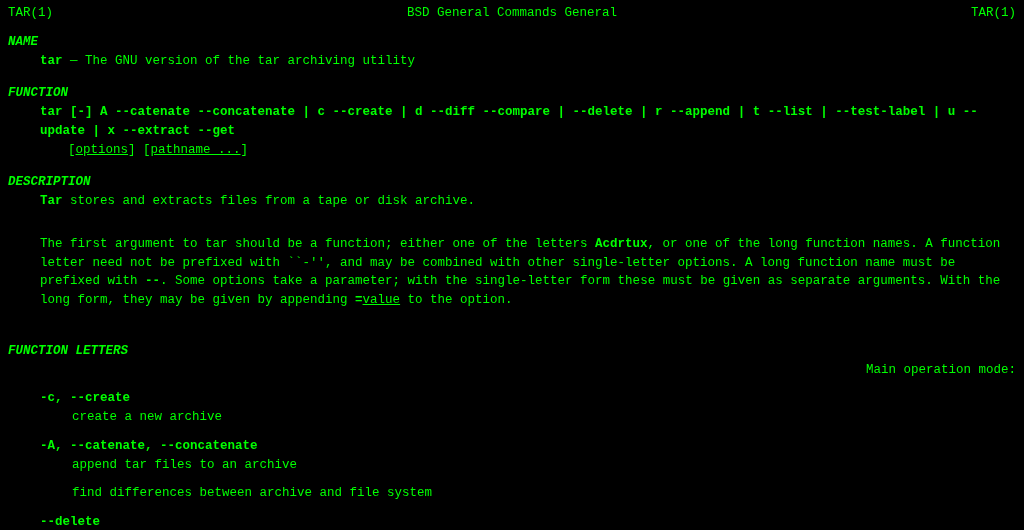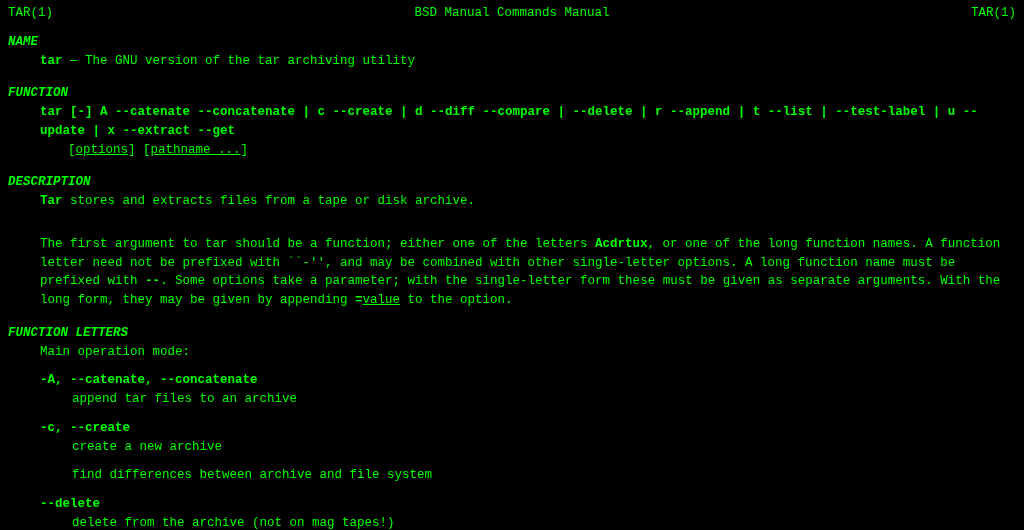--- a/index.html
+++ b/index.html
@@ -18,38 +18,38 @@
     display: flex;
     justify-content: space-between;
     font-weight: normal;
     margin-bottom: 10px;
   }
   .section-title {
     font-weight: bold;
     margin-top: 10px;
     font-style: italic;
   }
-  .indent1 { padding-left: 32px; }
+  .indent1 { padding-left: 32px; text-align: right; }
   .bold { font-weight: bold; }
   .underline { text-decoration: underline; }
   .name-line { padding-left: 32px; }
   .name-line .cmd { font-weight: bold; }
   .syn-line { padding-left: 32px; }
   .syn-second { padding-left: 60px; }
   .opt-row { margin-top: 4px; }
   .opt-flags { font-weight: bold; padding-left: 32px; }
   .opt-desc { padding-left: 64px; }
   .para { padding-left: 32px; margin-top: 4px; }
 </style>
 </head>
 <body>
 
 <div class="headerline">
   <span>TAR(1)</span>
-  <span>BSD Manual Commands Manual</span>
+  <span>BSD General Commands General</span>
   <span>TAR(1)</span>
 </div>
 
 <div class="section-title">NAME</div>
 <div class="name-line">
   <span class="cmd">tar</span><span> — </span><span>The GNU version of the tar archiving utility</span>
 </div>
 
 <div class="section-title" style="margin-top:14px">FUNCTION</div>
 <div class="syn-line">
@@ -60,31 +60,31 @@
 </div>
 
 <div class="section-title" style="margin-top:14px">DESCRIPTION</div>
 <div class="para" style="margin-top:0">
   <span class="bold">Tar</span><span> stores and extracts files from a tape or disk archive.</span>
 </div>
 <div class="para" style="margin-top:24px">
   <span>The first argument to tar should be a function; either one of the letters </span><span class="bold">Acdrtux</span><span>, or one of the long function names.  A function letter need not be prefixed with ``-'', and may be combined with other single-letter options.  A long function name must be prefixed with </span><span class="bold">--</span><span>.  Some options take a parameter; with the single-letter form these must be given as separate arguments.  With the long form, they may be given by appending </span><span class="bold">=</span><span class="underline">value</span><span> to the option.</span>
 </div>
 
-<div class="section-title" style="margin-top:14px">FUNCTION LETTERS</div>
+<div class="section-title" style="margin-top:32px">FUNCTION LETTERS</div>
 <div class="indent1">Main operation mode:</div>
 
 <div id="func-list">
     <div class="opt-row" style="margin-top: 10px;">
+      <div class="opt-flags">-c, --create</div>
+      <div class="opt-desc">create a new archive</div>
+    </div>
+    <div class="opt-row" style="margin-top: 10px;">
       <div class="opt-flags">-A, --catenate, --concatenate</div>
       <div class="opt-desc">append tar files to an archive</div>
-    </div>
-    <div class="opt-row" style="margin-top: 10px;">
-      <div class="opt-flags">-c, --create</div>
-      <div class="opt-desc">create a new archive</div>
     </div>
     <div class="opt-row" style="margin-top: 10px;">
       <div class="opt-desc">find differences between archive and file system</div>
     </div>
     <div class="opt-row" style="margin-top: 10px;">
       <div class="opt-flags">--delete</div>
       <div class="opt-desc">delete from the archive (not on mag tapes!)</div>
     </div>
   </div>
 

